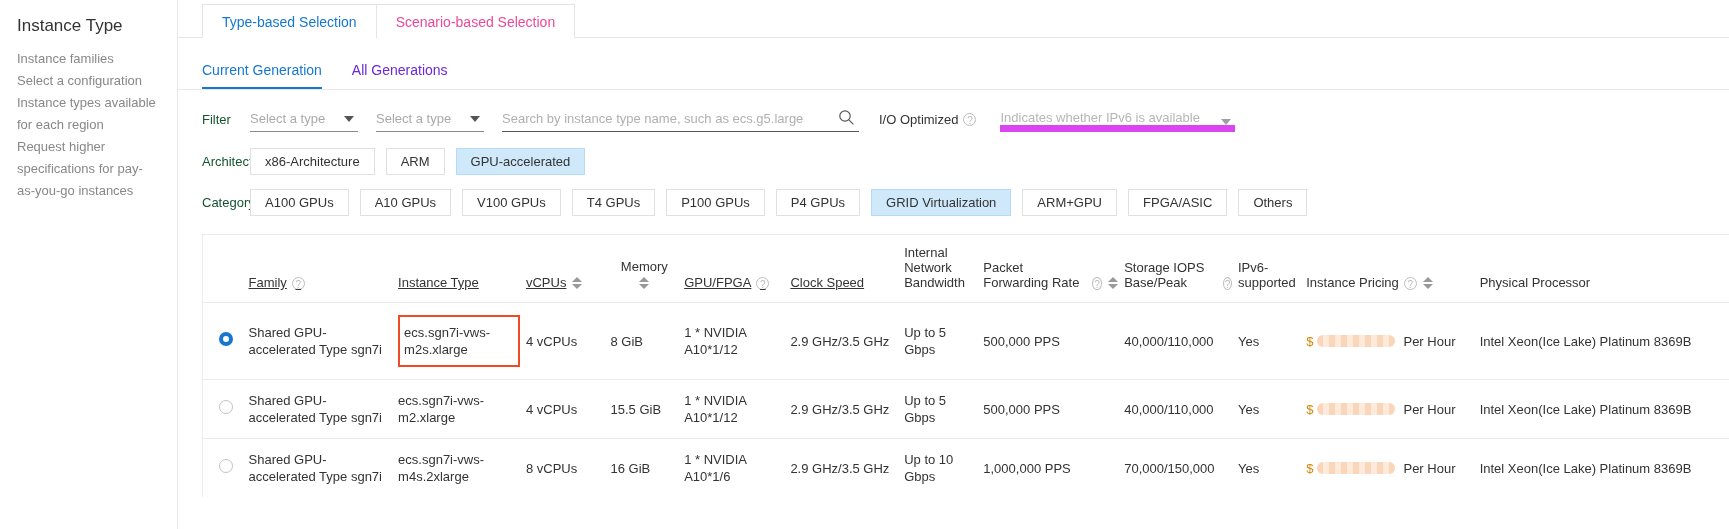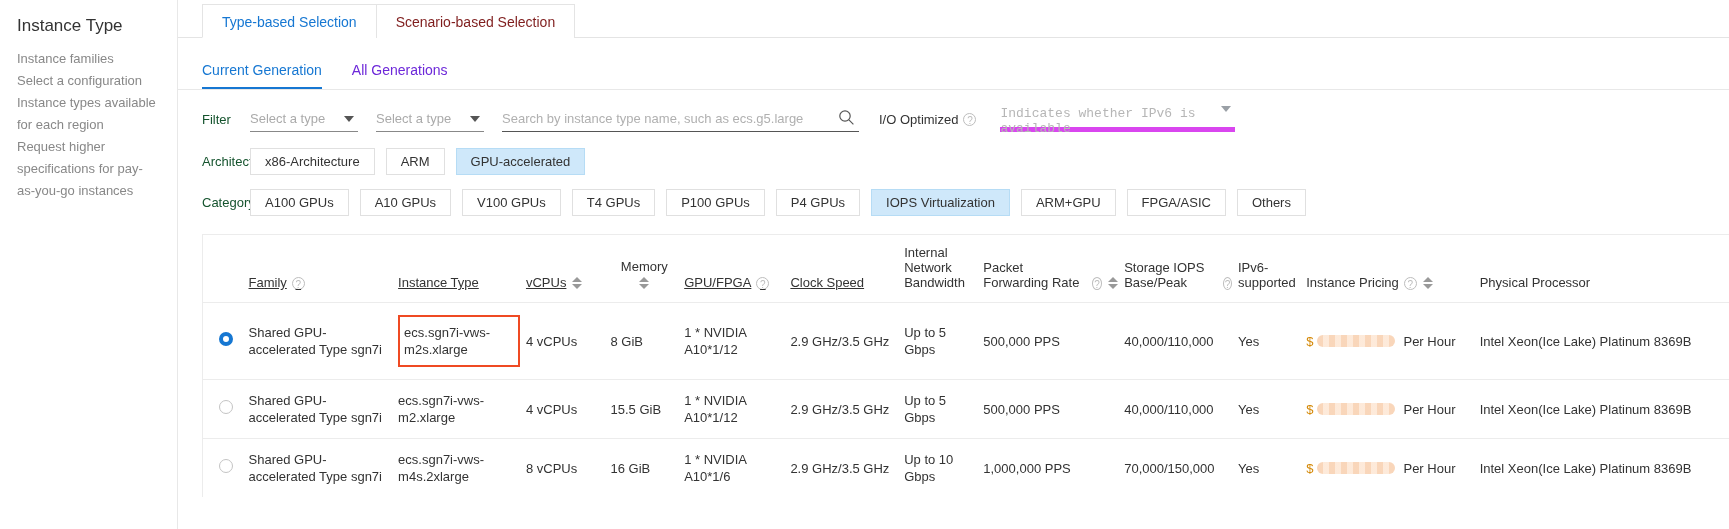--- a/index.html
+++ b/index.html
@@ -65,21 +65,21 @@
     height: 38px;
     border-bottom: 1px solid #e4e4e4;
     padding-left: 24px;
     box-sizing: border-box;
   }
   .toptab {
     height: 34px;
     line-height: 34px;
     padding: 0 19px;
     font-size: 14px;
-    color: #7f1d1d;
+    color: #ec4899;
     border: 1px solid #e4e4e4;
     border-bottom: none;
     background: #ffffff;
     cursor: pointer;
     margin-right: -1px;
     box-sizing: border-box;
     position: relative;
     top: 1px;
   }
   .toptab.active {
@@ -188,25 +188,24 @@
     line-height: 13px;
     text-align: center;
     margin-left: 5px;
     box-sizing: border-box;
   }
   .ipv6-select {
     position: relative;
     width: 235px;
     height: 26px;
     display: flex;
-    align-items: flex-start;
+    align-items: flex-end;
     cursor: pointer;
     box-sizing: border-box;
-    border-bottom: 5px solid #d946ef;
-    font-family: Liberation Mono, monospace;
+    border-bottom: 7px solid #d946ef;
   }
   .ipv6-select .ph {
     color: #b6b6b6;
     font-size: 13px;
   }
 
   
   .chiprow {
     display: flex;
     align-items: center;
@@ -405,21 +404,21 @@
     </div>
 
     <div class="chiprow">
       <div class="rowlabel">Category</div>
       <div class="chip">A100 GPUs</div>
       <div class="chip">A10 GPUs</div>
       <div class="chip">V100 GPUs</div>
       <div class="chip">T4 GPUs</div>
       <div class="chip">P100 GPUs</div>
       <div class="chip">P4 GPUs</div>
-      <div class="chip selected">IOPS Virtualization</div>
+      <div class="chip selected">GRID Virtualization</div>
       <div class="chip">ARM+GPU</div>
       <div class="chip">FPGA/ASIC</div>
       <div class="chip">Others</div>
     </div>
 
     <div class="tablewrap">
       <table class="itable">
         <colgroup>
           <col style="width:42px">
           <col style="width:138px">

